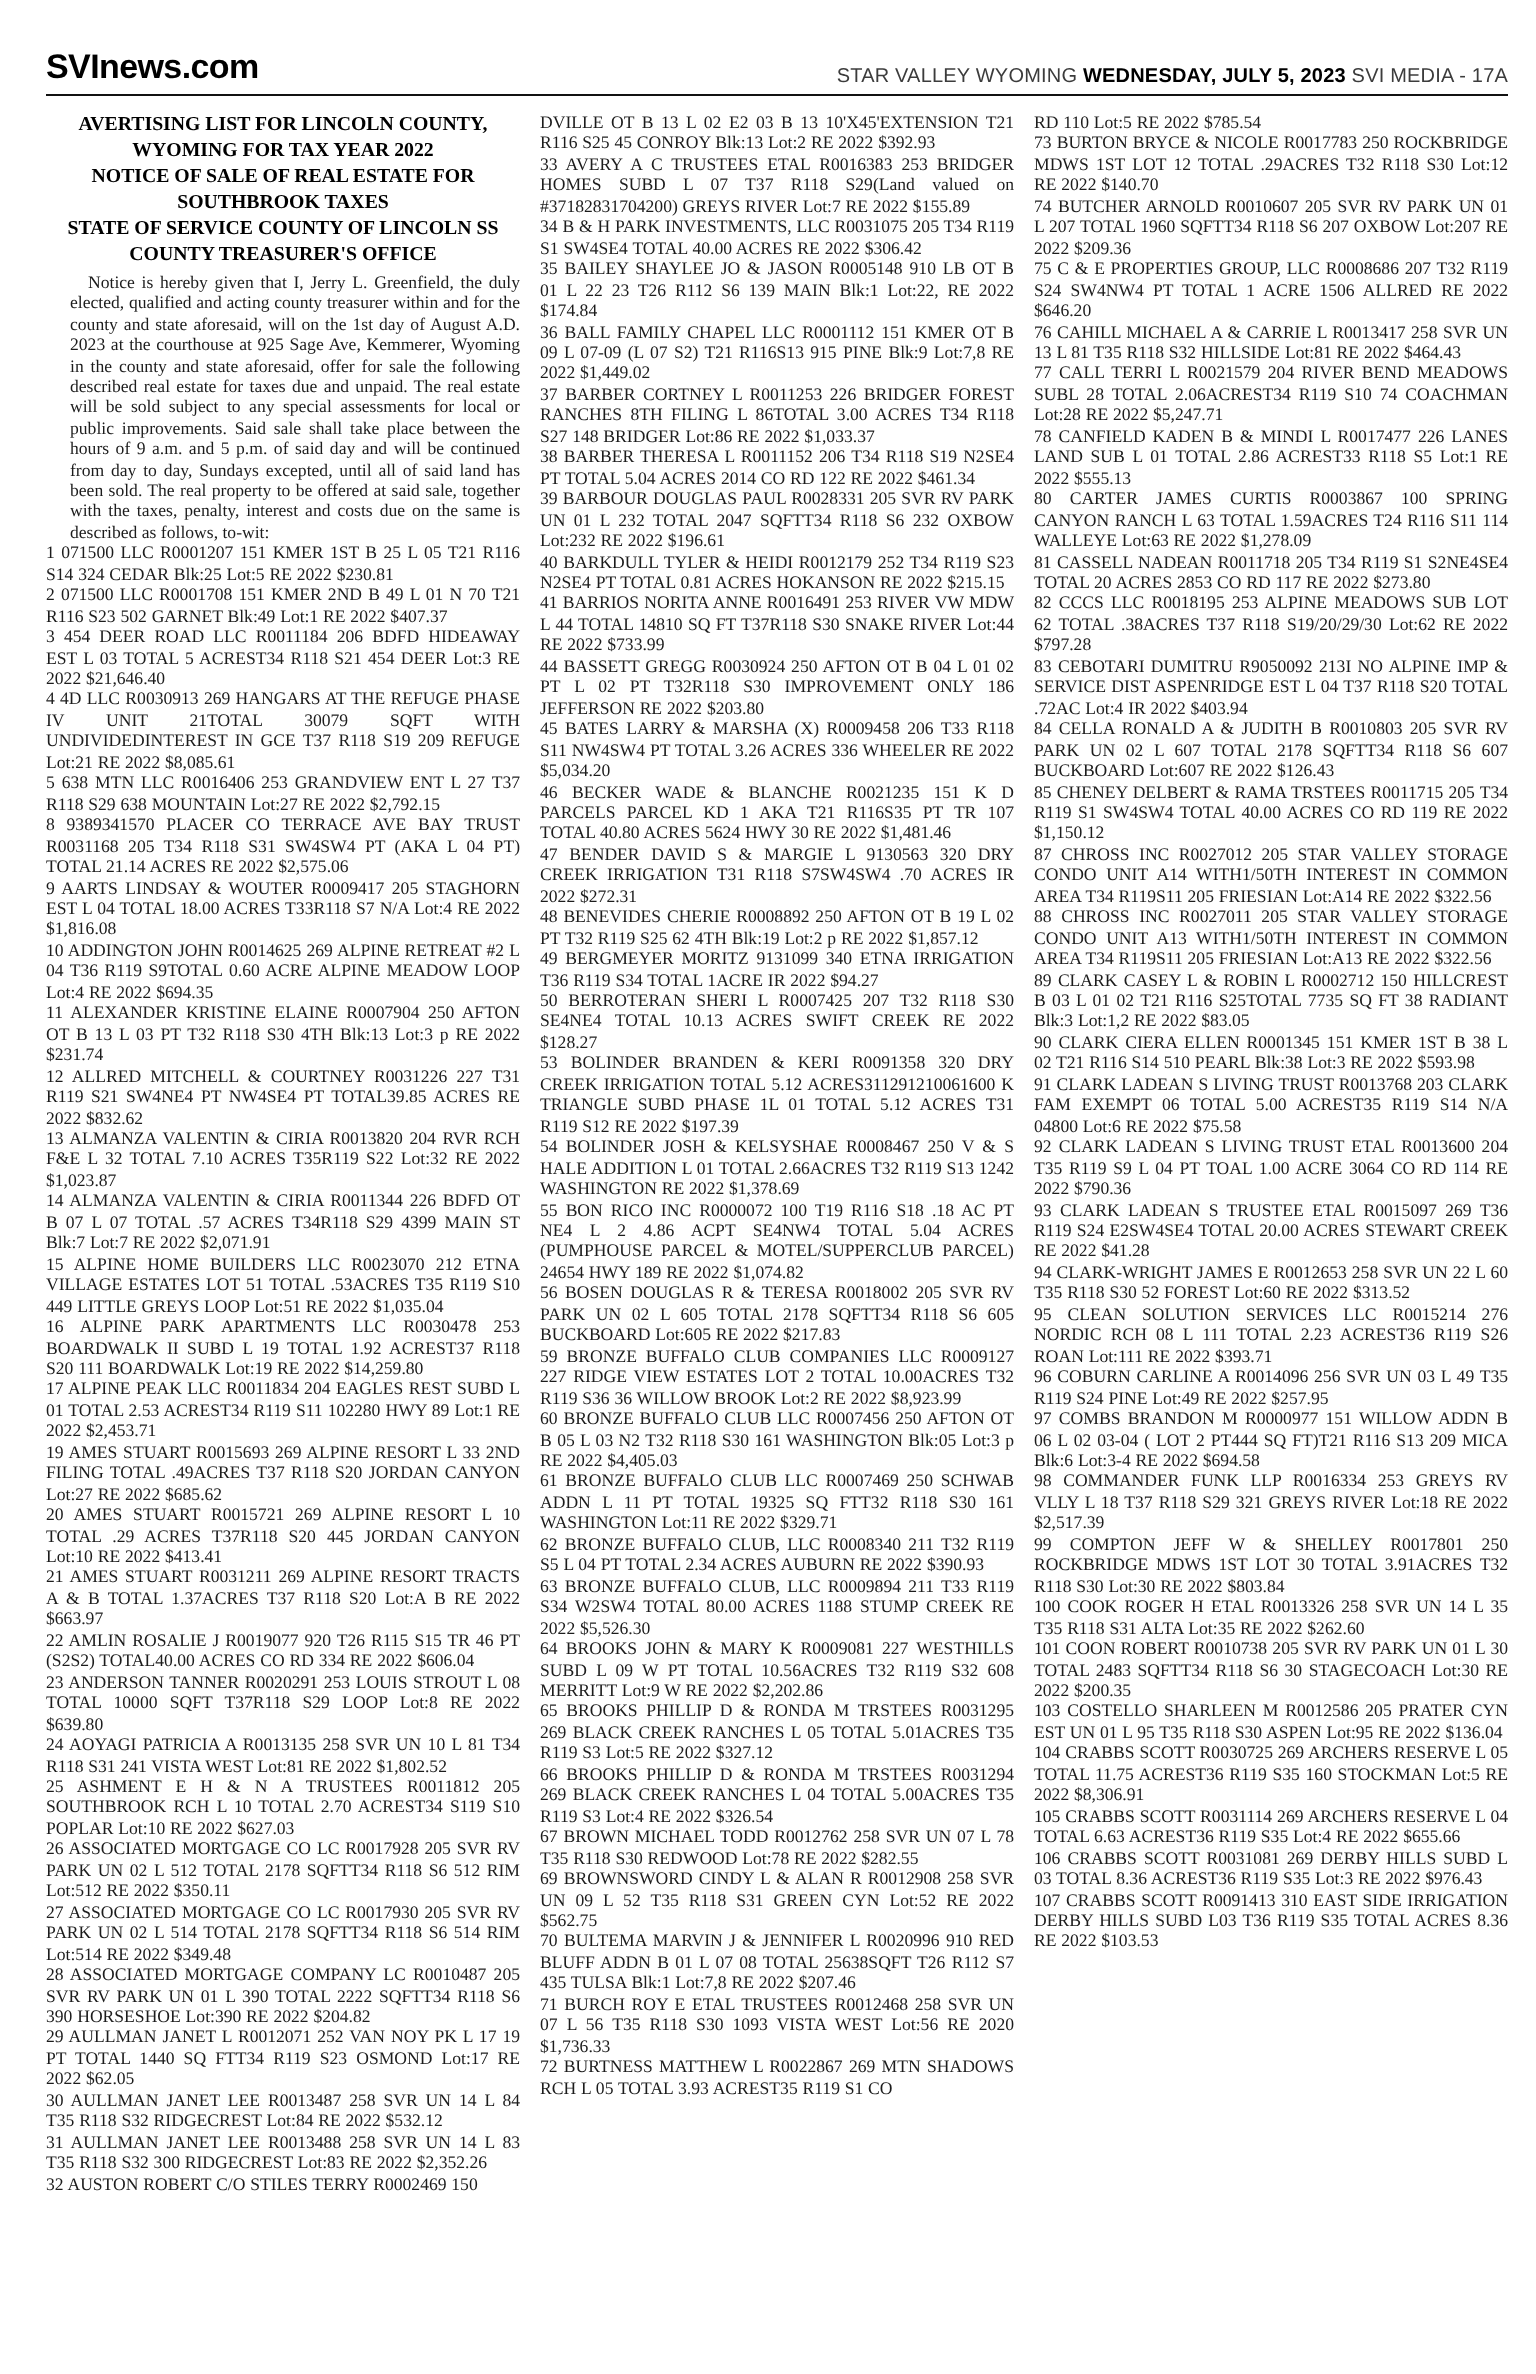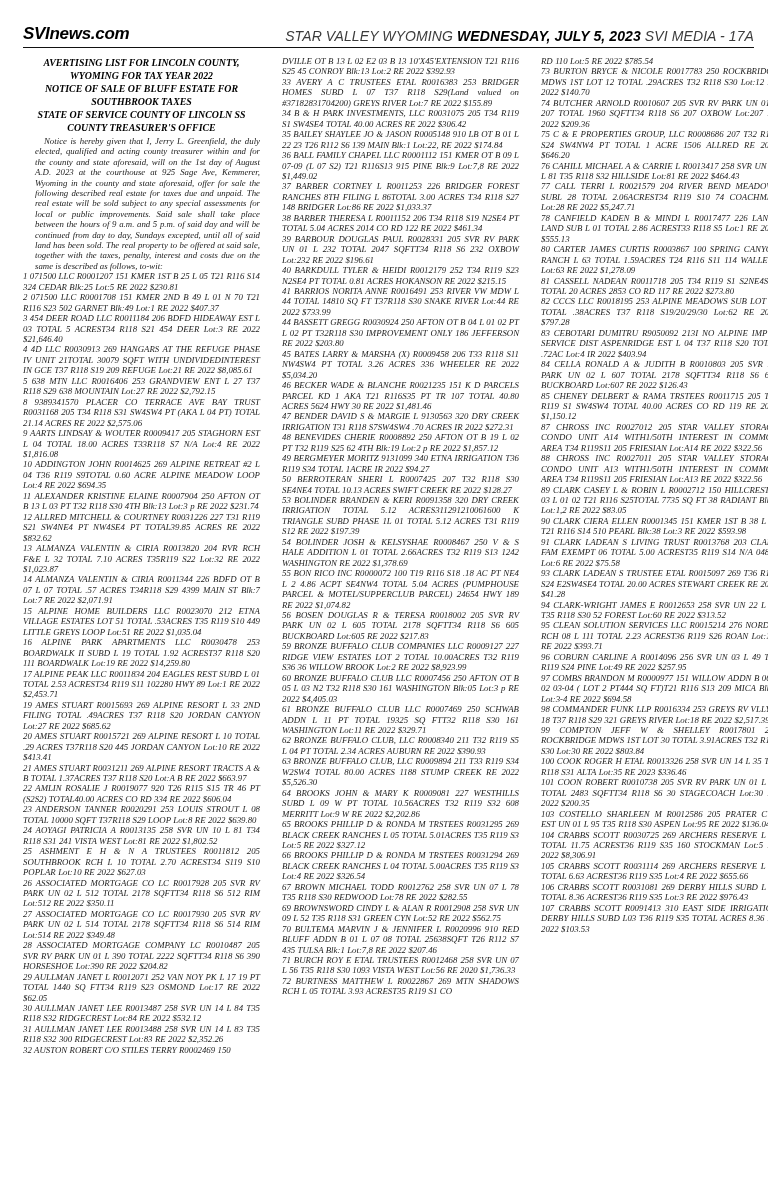--- a/index.html
+++ b/index.html
@@ -4,42 +4,41 @@
 <style>
   html,body{margin:0;padding:0;background:#ffffff;}
   .page{
     position:relative;
     width:768px;height:1187px;
     background:#fff;
     font-family:"Liberation Serif", serif;
     color:#1c1c1c;
     overflow:hidden;
     box-sizing:border-box;
-    font-style:italic;
   }
   .masthead-row{
     position:absolute;left:23px;right:14px;top:24px;height:20px;
     display:flex;justify-content:space-between;align-items:flex-end;
   }
   .masthead{
     font-family:"Liberation Sans", sans-serif;
     font-weight:bold;font-size:17px;letter-spacing:-0.3px;color:#000;
   }
   .page-info{
     font-family:"Liberation Sans", sans-serif;
-    font-size:14px;color:#3c3c3c;letter-spacing:0.1px;white-space:nowrap;
+    font-size:10px;color:#3c3c3c;letter-spacing:0.1px;white-space:nowrap;
   }
   .page-info b{color:#000;}
   .rule{
     position:absolute;left:23px;right:14px;top:47px;
     border-top:1.4px solid #111;
   }
   .columns{
     position:absolute;left:23px;top:56px;width:733px;
-    display:flex;gap:22px;
+    display:flex;gap:10px;
   }
   .col{width:237px;flex:0 0 237px;}
   .title-block{text-align:center;font-weight:bold;font-size:9.9px;line-height:13px;color:#000;margin-bottom:2px;}
   .intro{
     text-align:justify;font-size:8.8px;line-height:10.4px;margin:0 0 0 12px;
     text-indent:9px;
   }
   .entries p{
     margin:0;text-align:justify;font-size:8.8px;line-height:10.45px;
     word-spacing:0.2px;
@@ -56,21 +55,21 @@
   </div>
 
   <div class="rule"></div>
 
   <div class="columns">
 
     <div class="col">
       <div class="title-block">
           <div class="title-line">AVERTISING LIST FOR LINCOLN COUNTY,</div>
           <div class="title-line">WYOMING FOR TAX YEAR 2022</div>
-          <div class="title-line">NOTICE OF SALE OF BLUFF ESTATE FOR</div>
+          <div class="title-line">NOTICE OF SALE OF REAL ESTATE FOR</div>
           <div class="title-line">SOUTHBROOK TAXES</div>
           <div class="title-line">STATE OF SERVICE COUNTY OF LINCOLN SS</div>
           <div class="title-line">COUNTY TREASURER'S OFFICE</div>
         </div>
       <p class="intro">Notice is hereby given that I, Jerry L. Greenfield, the duly elected, qualified and acting county treasurer within and for the county and state aforesaid, will on the 1st day of August A.D. 2023 at the courthouse at 925 Sage Ave, Kemmerer, Wyoming in the county and state aforesaid, offer for sale the following described real estate for taxes due and unpaid. The real estate will be sold subject to any special assessments for local or public improvements. Said sale shall take place between the hours of 9 a.m. and 5 p.m. of said day and will be continued from day to day, Sundays excepted, until all of said land has been sold. The real property to be offered at said sale, together with the taxes, penalty, interest and costs due on the same is described as follows, to-wit:</p>
       <div class="entries">
           <p class="entry">1 071500 LLC R0001207 151 KMER 1ST B 25 L 05 T21 R116 S14 324 CEDAR Blk:25 Lot:5 RE 2022 $230.81</p>
           <p class="entry">2 071500 LLC R0001708 151 KMER 2ND B 49 L 01 N 70 T21 R116 S23 502 GARNET Blk:49 Lot:1 RE 2022 $407.37</p>
           <p class="entry">3 454 DEER ROAD LLC R0011184 206 BDFD HIDEAWAY EST L 03 TOTAL 5 ACREST34 R118 S21 454 DEER Lot:3 RE 2022 $21,646.40</p>
           <p class="entry">4 4D LLC R0030913 269 HANGARS AT THE REFUGE PHASE IV UNIT 21TOTAL 30079 SQFT WITH UNDIVIDEDINTEREST IN GCE T37 R118 S19 209 REFUGE Lot:21 RE 2022 $8,085.61</p>
@@ -154,28 +153,29 @@
           <p class="entry">81 CASSELL NADEAN R0011718 205 T34 R119 S1 S2NE4SE4 TOTAL 20 ACRES 2853 CO RD 117 RE 2022 $273.80</p>
           <p class="entry">82 CCCS LLC R0018195 253 ALPINE MEADOWS SUB LOT 62 TOTAL .38ACRES T37 R118 S19/20/29/30 Lot:62 RE 2022 $797.28</p>
           <p class="entry">83 CEBOTARI DUMITRU R9050092 213I NO ALPINE IMP &amp; SERVICE DIST ASPENRIDGE EST L 04 T37 R118 S20 TOTAL .72AC Lot:4 IR 2022 $403.94</p>
           <p class="entry">84 CELLA RONALD A &amp; JUDITH B R0010803 205 SVR RV PARK UN 02 L 607 TOTAL 2178 SQFTT34 R118 S6 607 BUCKBOARD Lot:607 RE 2022 $126.43</p>
           <p class="entry">85 CHENEY DELBERT &amp; RAMA TRSTEES R0011715 205 T34 R119 S1 SW4SW4 TOTAL 40.00 ACRES CO RD 119 RE 2022 $1,150.12</p>
           <p class="entry">87 CHROSS INC R0027012 205 STAR VALLEY STORAGE CONDO UNIT A14 WITH1/50TH INTEREST IN COMMON AREA T34 R119S11 205 FRIESIAN Lot:A14 RE 2022 $322.56</p>
           <p class="entry">88 CHROSS INC R0027011 205 STAR VALLEY STORAGE CONDO UNIT A13 WITH1/50TH INTEREST IN COMMON AREA T34 R119S11 205 FRIESIAN Lot:A13 RE 2022 $322.56</p>
           <p class="entry">89 CLARK CASEY L &amp; ROBIN L R0002712 150 HILLCREST B 03 L 01 02 T21 R116 S25TOTAL 7735 SQ FT 38 RADIANT Blk:3 Lot:1,2 RE 2022 $83.05</p>
           <p class="entry">90 CLARK CIERA ELLEN R0001345 151 KMER 1ST B 38 L 02 T21 R116 S14 510 PEARL Blk:38 Lot:3 RE 2022 $593.98</p>
           <p class="entry">91 CLARK LADEAN S LIVING TRUST R0013768 203 CLARK FAM EXEMPT 06 TOTAL 5.00 ACREST35 R119 S14 N/A       04800 Lot:6 RE 2022 $75.58</p>
+          <p class="entry">92 CLARK LADEAN S LIVING TRUST ETAL R0013600 204 T35 R119 S9 L 04 PT TOAL 1.00 ACRE 3064 CO RD 114 RE 2022 $790.36</p>
           <p class="entry">93 CLARK LADEAN S TRUSTEE ETAL R0015097 269 T36 R119 S24 E2SW4SE4 TOTAL 20.00 ACRES STEWART CREEK RE 2022 $41.28</p>
           <p class="entry">94 CLARK-WRIGHT JAMES E R0012653 258 SVR UN 22 L 60 T35 R118 S30 52 FOREST Lot:60 RE 2022 $313.52</p>
           <p class="entry">95 CLEAN SOLUTION SERVICES LLC R0015214 276 NORDIC RCH 08 L 111 TOTAL 2.23 ACREST36 R119 S26 ROAN Lot:111 RE 2022 $393.71</p>
           <p class="entry">96 COBURN CARLINE A R0014096 256 SVR UN 03 L 49 T35 R119 S24 PINE Lot:49 RE 2022 $257.95</p>
           <p class="entry">97 COMBS BRANDON M R0000977 151 WILLOW ADDN B 06 L 02 03-04 ( LOT 2 PT444 SQ FT)T21 R116 S13 209 MICA Blk:6 Lot:3-4 RE 2022 $694.58</p>
           <p class="entry">98 COMMANDER FUNK LLP R0016334 253 GREYS RV VLLY L 18 T37 R118 S29 321 GREYS RIVER Lot:18 RE 2022 $2,517.39</p>
           <p class="entry">99 COMPTON JEFF W &amp; SHELLEY R0017801 250 ROCKBRIDGE MDWS 1ST LOT 30 TOTAL 3.91ACRES T32 R118 S30 Lot:30 RE 2022 $803.84</p>
-          <p class="entry">100 COOK ROGER H ETAL R0013326 258 SVR UN 14 L 35 T35 R118 S31 ALTA Lot:35 RE 2023 $336.46</p>
+          <p class="entry">100 COOK ROGER H ETAL R0013326 258 SVR UN 14 L 35 T35 R118 S31 ALTA Lot:35 RE 2022 $262.60</p>
           <p class="entry">101 COON ROBERT R0010738 205 SVR RV PARK UN 01 L 30 TOTAL 2483 SQFTT34 R118 S6 30 STAGECOACH Lot:30 RE 2022 $200.35</p>
           <p class="entry">103 COSTELLO SHARLEEN M R0012586 205 PRATER CYN EST UN 01 L 95 T35 R118 S30 ASPEN Lot:95 RE 2022 $136.04</p>
           <p class="entry">104 CRABBS SCOTT R0030725 269 ARCHERS RESERVE L 05 TOTAL 11.75 ACREST36 R119 S35 160 STOCKMAN Lot:5 RE 2022 $8,306.91</p>
           <p class="entry">105 CRABBS SCOTT R0031114 269 ARCHERS RESERVE L 04 TOTAL 6.63 ACREST36 R119 S35 Lot:4 RE 2022 $655.66</p>
           <p class="entry">106 CRABBS SCOTT R0031081 269 DERBY HILLS SUBD L 03 TOTAL 8.36 ACREST36 R119 S35 Lot:3 RE 2022 $976.43</p>
           <p class="entry">107 CRABBS SCOTT R0091413 310 EAST SIDE IRRIGATION DERBY HILLS SUBD L03 T36 R119 S35 TOTAL ACRES 8.36 RE 2022 $103.53</p>
         </div>
     </div>
 
   </div>

